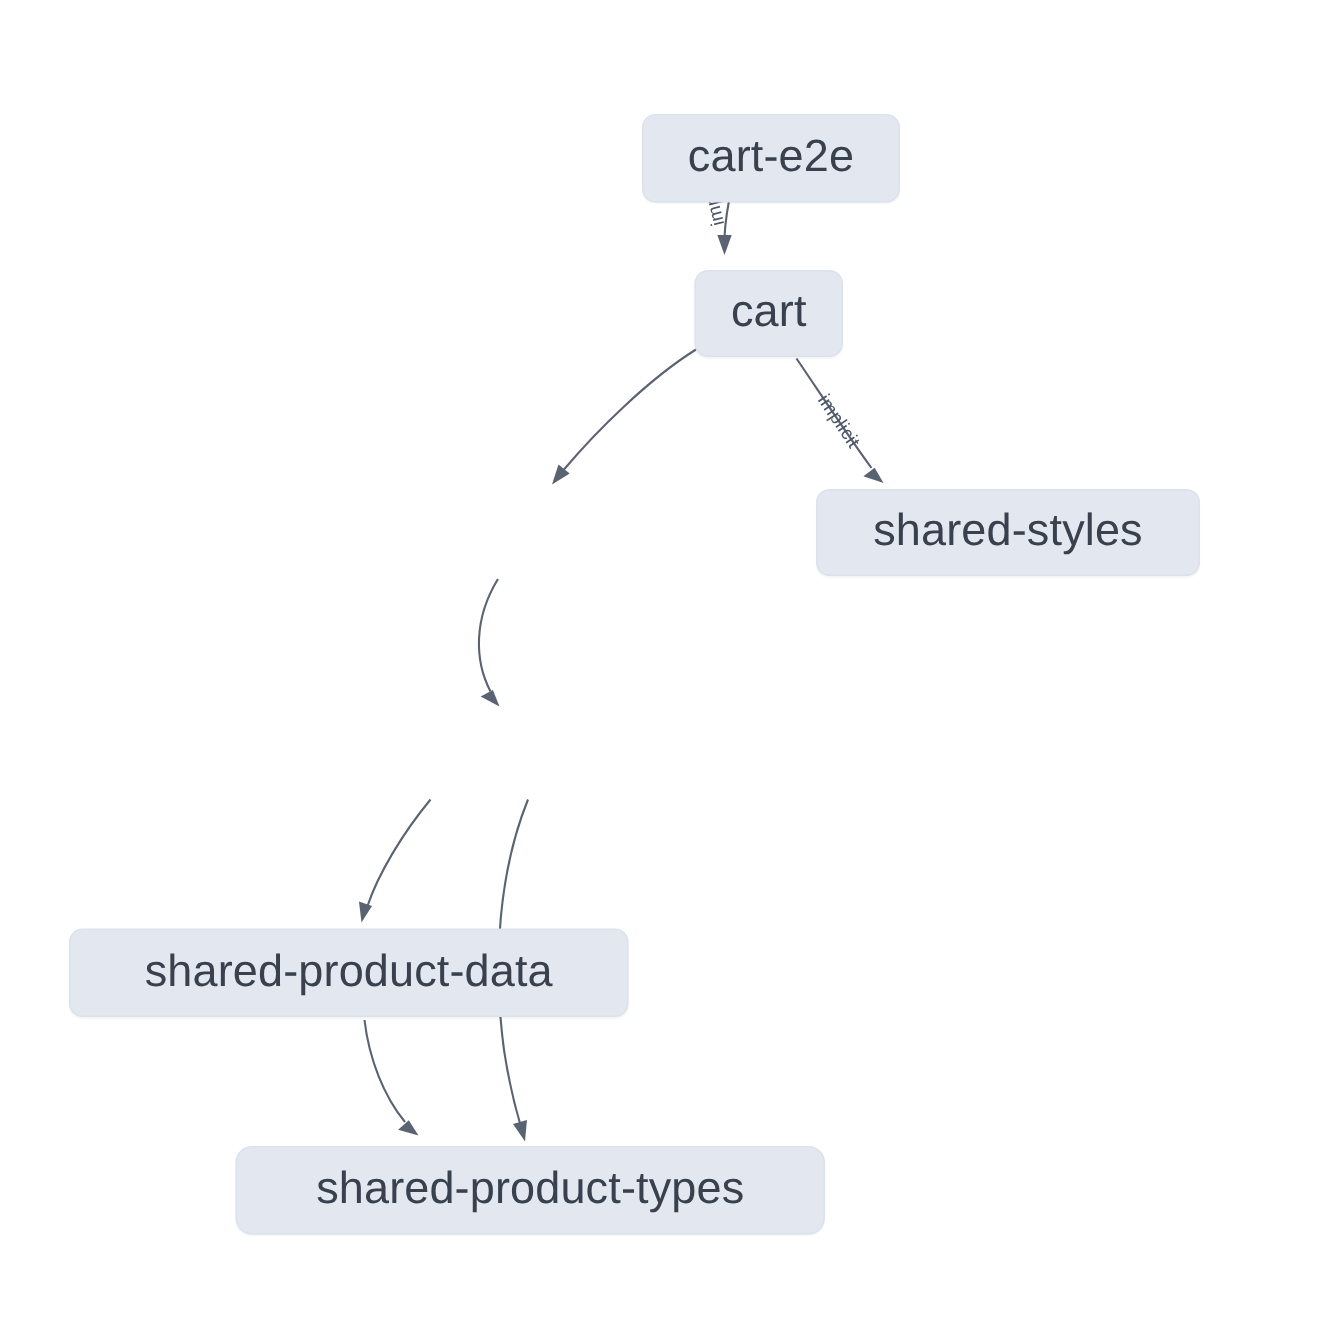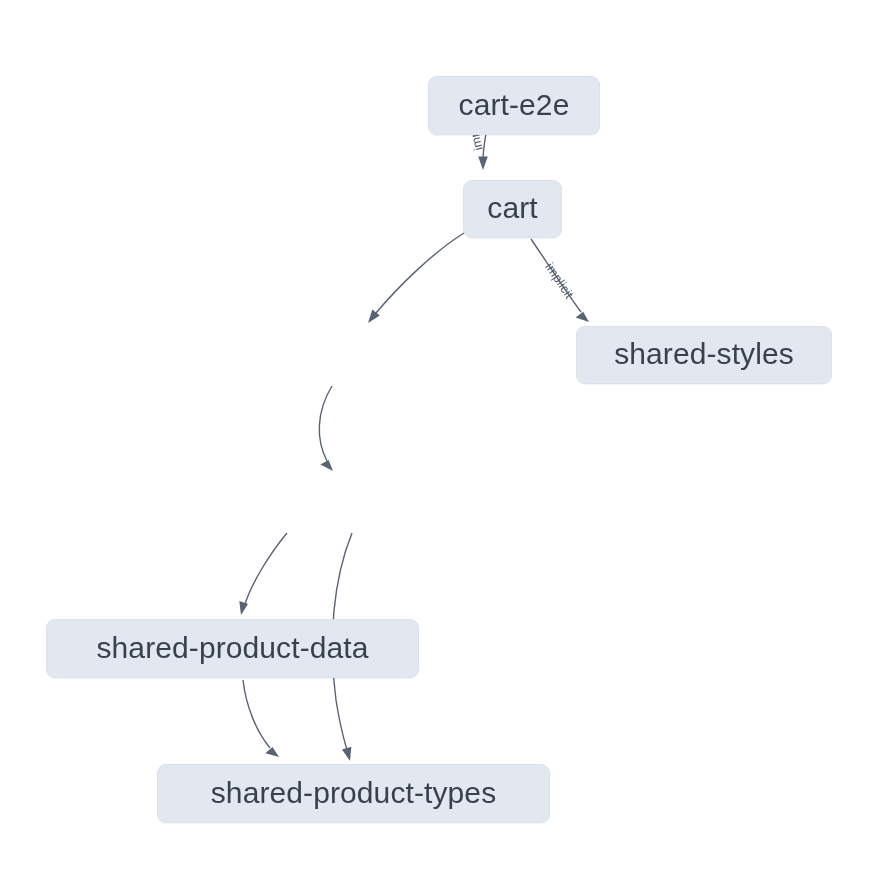--- a/index.html
+++ b/index.html
@@ -109,26 +109,26 @@
 
   <div class="graph-node" style="left:428px; top:32px; width:172px; height:59px;margin-top:44px;">
     <span class="node-label">cart-e2e</span>
   </div>
 
   <div class="graph-node" style="left:463px; top:180px; width:99px; height:58px;">
     <span class="node-label">cart</span>
   </div>
 
 
-  <div class="graph-node" style="left:544px; top:326px; width:256px; height:58px;margin-left:32px;">
+  <div class="graph-node" style="left:544px; top:326px; width:256px; height:58px;">
     <span class="node-label">shared-styles</span>
   </div>
 
 
   <div class="graph-node" style="left:46px; top:619px; width:373px; height:59px;">
     <span class="node-label">shared-product-data</span>
   </div>
 
-  <div class="graph-node" style="left:157px; top:764px; width:393px; height:59px;">
+  <div class="graph-node" style="left:157px; top:764px; width:393px; height:59px;border-radius:11px;">
     <span class="node-label">shared-product-types</span>
   </div>
 
 </div>
 
 </body></html>

